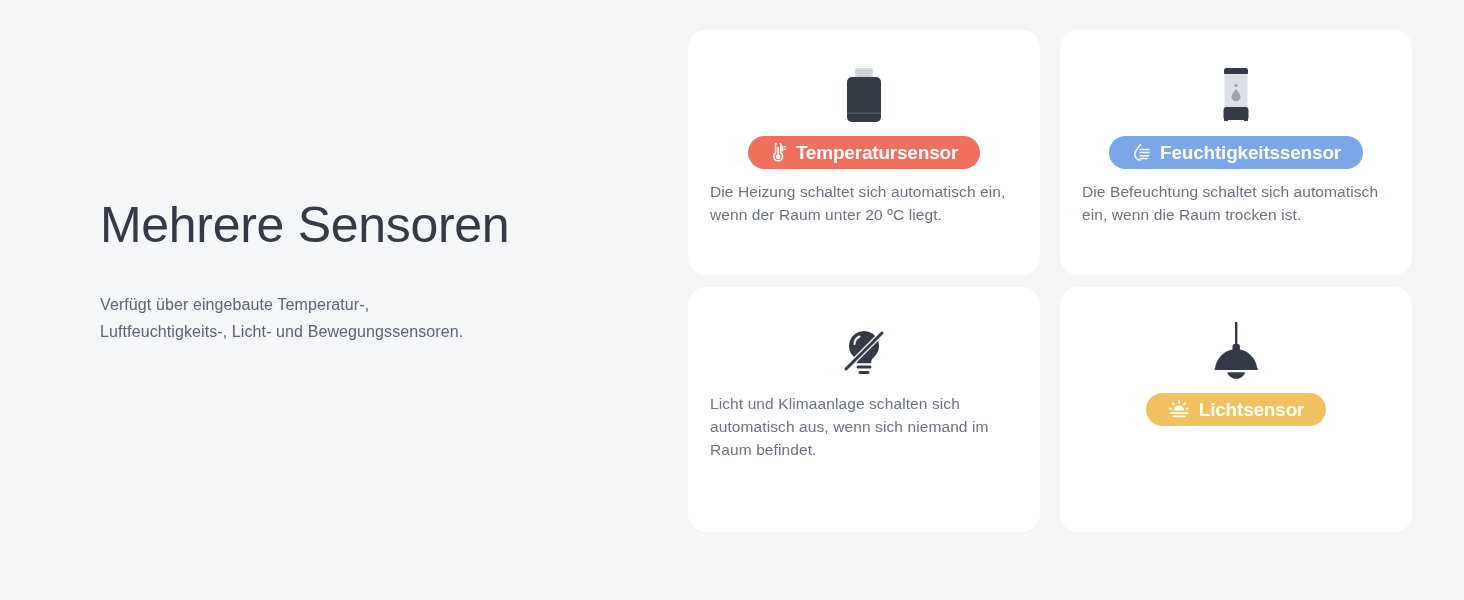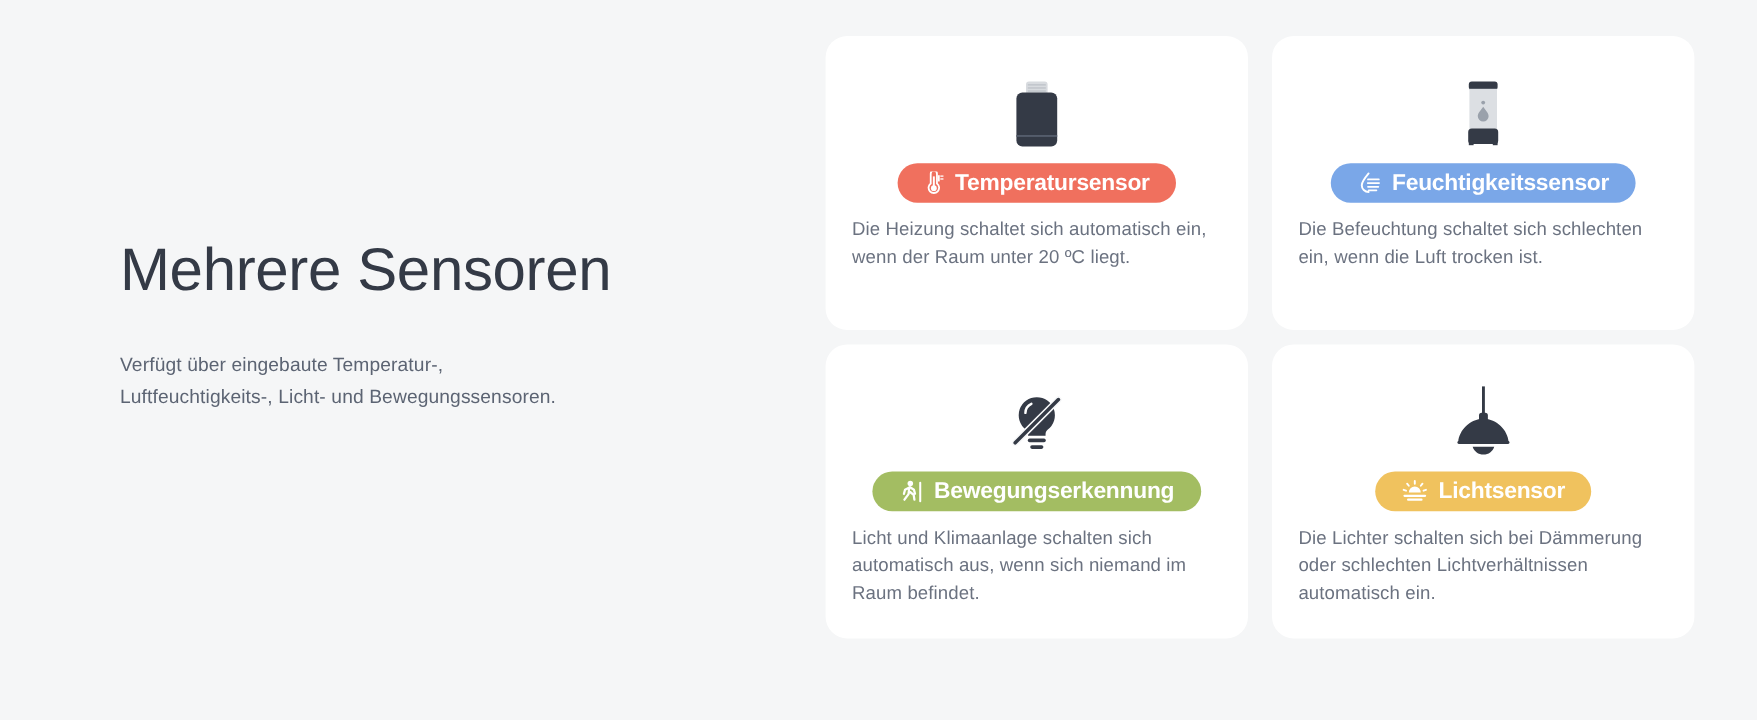--- a/index.html
+++ b/index.html
@@ -167,43 +167,33 @@
       </div>
       <div class="badge badge-hum">
         <span class="badge-icon">
           <svg width="20" height="19" viewBox="0 0 20 19" aria-hidden="true">
             <path d="M9.5 1.5C6.2 5.5 3.8 8.6 3.8 11.3a5.7 5.7 0 0 0 5.7 5.7" fill="none" stroke="#ffffff" stroke-width="1.6" stroke-linecap="round"></path>
             <path d="M9 6.5h9M8.8 9.6h9.4M9 12.7h8.6M9.6 15.6h6.4" stroke="#ffffff" stroke-width="1.5" stroke-linecap="round"></path>
           </svg>
         </span>
         <span>Feuchtigkeitssensor</span>
       </div>
-      <p class="card-desc">Die Befeuchtung schaltet sich schlechten ein, wenn die Luft trocken ist.</p>
+      <p class="card-desc">Die Befeuchtung schaltet sich automatisch ein, wenn die Raum trocken ist.</p>
     </div>
 
     <div class="card">
       <div class="device-icon">
         <svg width="54" height="56" viewBox="0 0 54 56" aria-hidden="true">
           <path d="M27 6a15 15 0 0 0-9.2 26.9c1.2 1 1.9 2.3 1.9 3.7v1.6h14.6v-1.6c0-1.4.7-2.7 1.9-3.7A15 15 0 0 0 27 6z" fill="#343a46"></path>
           <rect x="19.5" y="40.5" width="15" height="3.1" rx="1.5" fill="#343a46"></rect>
           <rect x="21.5" y="46" width="11" height="3.1" rx="1.5" fill="#343a46"></rect>
           <path d="M22.5 11.5a8.5 8.5 0 0 0-5 7.6" fill="none" stroke="#ffffff" stroke-width="2" stroke-linecap="round"></path>
           <line x1="9" y1="44" x2="45" y2="8" stroke="#f7f8f9" stroke-width="5.5" stroke-linecap="round"></line>
           <line x1="9" y1="44" x2="45" y2="8" stroke="#343a46" stroke-width="3" stroke-linecap="round"></line>
         </svg>
-      </div>
-      <div class="badge badge-mot">
-        <span class="badge-icon">
-          <svg width="20" height="20" viewBox="0 0 20 20" aria-hidden="true">
-            <circle cx="9.6" cy="3" r="2.3" fill="#ffffff"></circle>
-            <path d="M8.8 6.2 5.2 8.1l-.9 3.4M9.4 6.1l3.2 2 .9 3.3M8.6 7.6l-.5 4.2-3.4 4.6M9.4 10l3 2.4.6 4" fill="none" stroke="#ffffff" stroke-width="1.9" stroke-linecap="round" stroke-linejoin="round"></path>
-            <rect x="17" y="1.5" width="1.7" height="17" rx="0.8" fill="#ffffff"></rect>
-          </svg>
-        </span>
-        <span>Bewegungserkennung</span>
       </div>
       <p class="card-desc">Licht und Klimaanlage schalten sich automatisch aus, wenn sich niemand im Raum befindet.</p>
     </div>
 
     <div class="card">
       <div class="device-icon">
         <svg width="54" height="66" viewBox="0 0 54 66" aria-hidden="true">
           <rect x="26" y="2" width="2.4" height="25" fill="#343a46"></rect>
           <rect x="23.5" y="24" width="7.4" height="8" rx="2.2" fill="#343a46"></rect>
           <path d="M27.2 29C16 29 7 38.5 6.2 48.4h42c-.8-9.9-9.8-19.4-21-19.4z" fill="#343a46"></path>
@@ -214,17 +204,16 @@
       <div class="badge badge-lit">
         <span class="badge-icon">
           <svg width="22" height="19" viewBox="0 0 22 19" aria-hidden="true">
             <path d="M11 5.4a5 5 0 0 1 5 5H6a5 5 0 0 1 5-5z" fill="#ffffff"></path>
             <path d="M11 .8v2.3M4.6 3.1l1.4 1.7M17.4 3.1 16 4.8M1.7 8.2l2 .7M20.3 8.2l-2 .7" stroke="#ffffff" stroke-width="1.6" stroke-linecap="round"></path>
             <path d="M2.4 13.2h17.2M5.4 16.4h11.2" stroke="#ffffff" stroke-width="1.8" stroke-linecap="round"></path>
           </svg>
         </span>
         <span>Lichtsensor</span>
       </div>
-      <p class="card-desc">Die Lichter schalten sich bei Dämmerung oder schlechten Lichtverhältnissen automatisch ein.</p>
     </div>
 
   </div>
 </div>
 
 </body></html>

